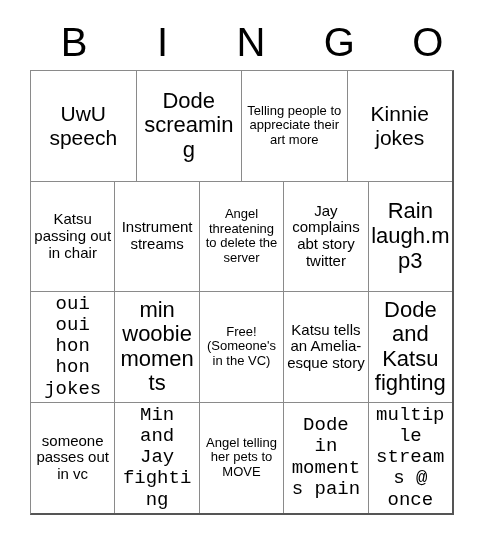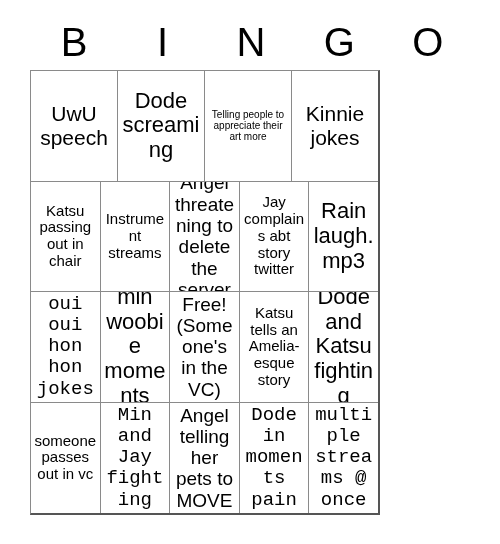--- a/index.html
+++ b/index.html
@@ -41,21 +41,21 @@
     line-height: 1;
     letter-spacing: 0;
     color: #000000;
     font-family: "Liberation Sans", sans-serif;
   }
   
   #bingo-grid {
     position: absolute;
     left: 30px;
     top: 70px;
-    width: 350px;
+    width: 424px;
     height: 445px;
     box-sizing: border-box;
     border-top: 1px solid #8a8a8a;
     border-left: 1px solid #8a8a8a;
     border-right: 2px solid #555555;
     border-bottom: 2px solid #555555;
     display: flex;
     flex-direction: column;
     background: #ffffff;
   }
@@ -92,22 +92,22 @@
     word-wrap: break-word;
     overflow-wrap: break-word;
     font-family: "Liberation Sans", sans-serif;
     color: #000000;
   }
   
   .fs-xl  { font-size: 21px; }
   .fs-lg  { font-size: 19px; font-family: Liberation Mono, monospace; }
   .fs-md  { font-size: 22px; }
   .fs-sm  { font-size: 15px; }
-  .fs-xs  { font-size: 19px; }
-  .fs-xxs { font-size: 10px; }
+  .fs-xs  { font-size: 13px; }
+  .fs-xxs { font-size: 13px; }
 </style>
 </head>
 <body>
 
 <div id="bingo-card">
 
   <div id="bingo-header">
     <div class="header-letter">B</div>
     <div class="header-letter">I</div>
     <div class="header-letter">N</div>

